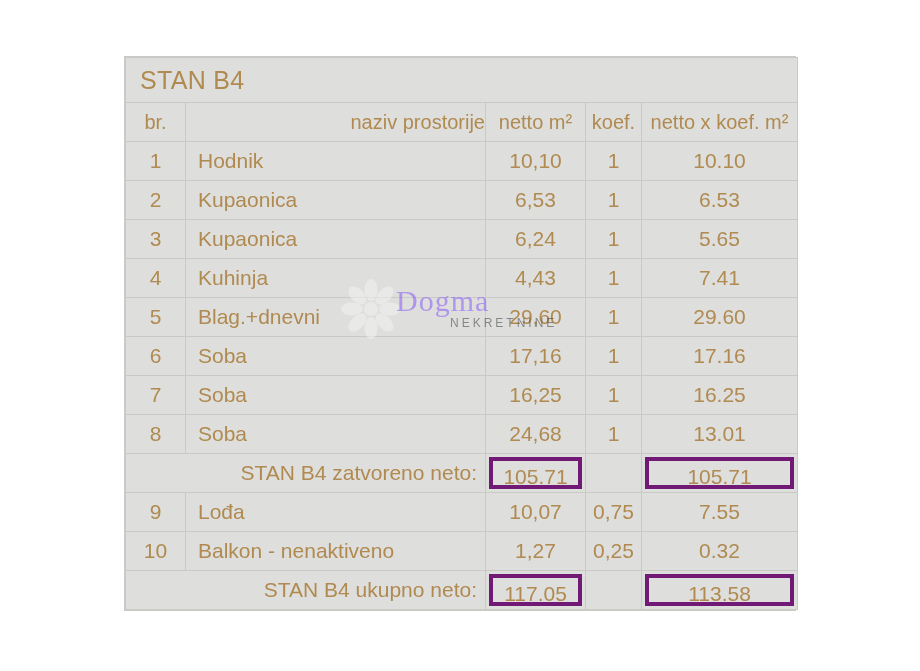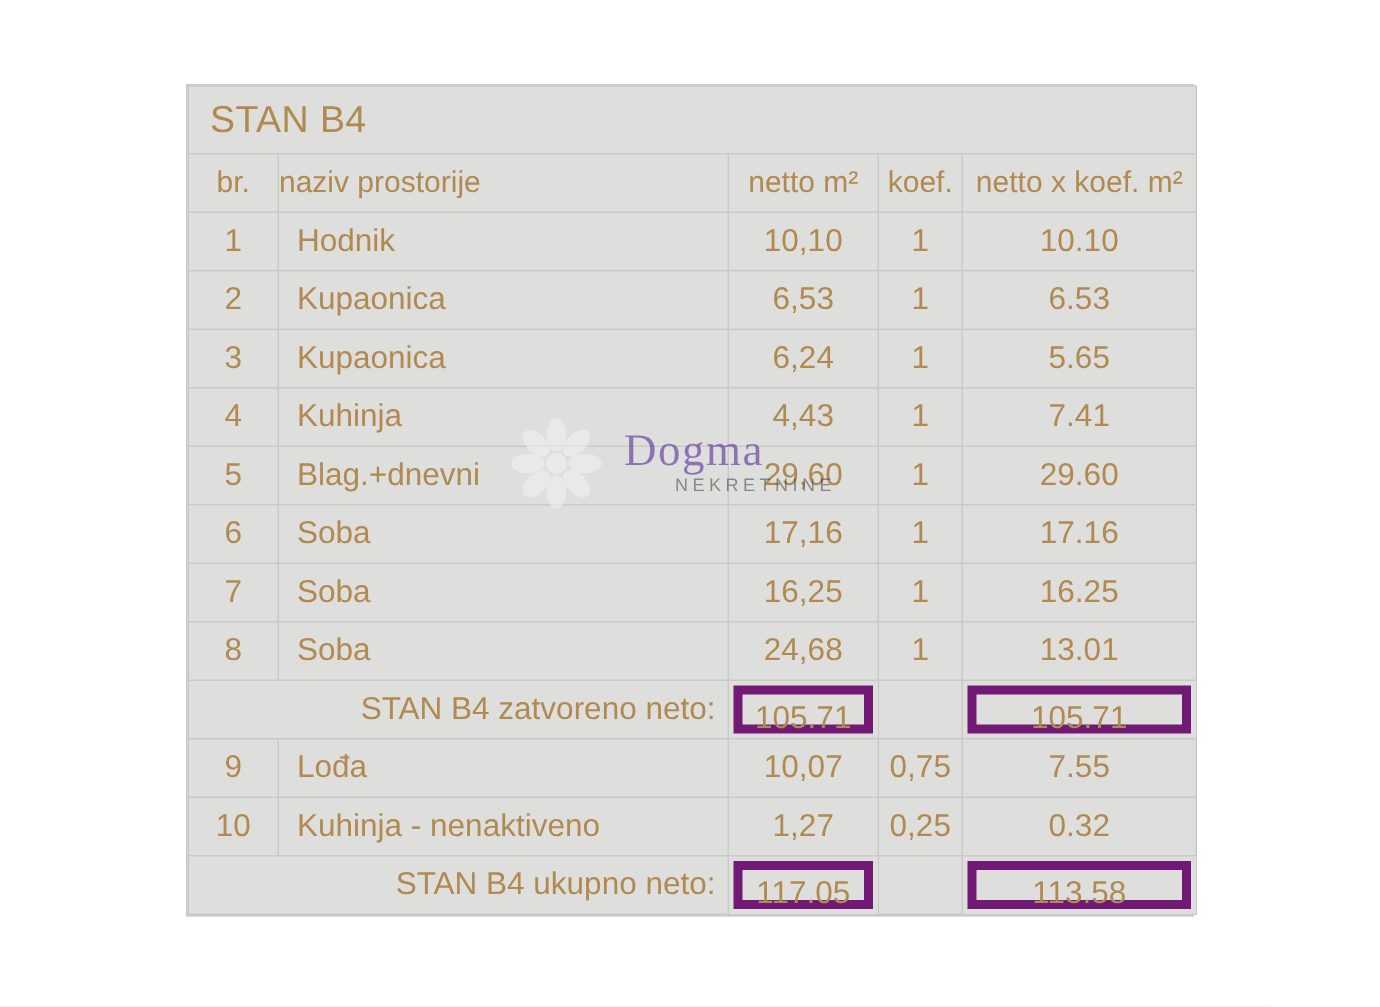--- a/index.html
+++ b/index.html
@@ -58,59 +58,59 @@
     font-size: 25px !important;
     color: #b08a50;
     padding-left: 14px !important;
     letter-spacing: 0.3px;
   }
   .hdr {
     font-size: 20px !important;
     text-align: center;
     margin-top: 44px;
   }
-  .hdr-left { text-align: left; }
+  .hdr-left { text-align: right; }
   .c-center { text-align: center; }
   .c-left { padding-left: 12px !important; text-align: left; }
 
   .sum-label {
     text-align: right;
     padding-right: 8px !important;
     font-size: 21px !important;
   }
   .boxed {
     position: relative;
   }
   .boxed .boxwrap {
     display: block;
-    border: 6px solid #701a75;
+    border: 4px solid #701a75;
     margin: 2px 3px;
     height: 32px;
     line-height: 32px;
     text-align: center;
     box-sizing: border-box;
   }
   .empty-cell { }
 
   
   .watermark {
     position: absolute;
     left: 340px;
     top: 278px;
     width: 260px;
     height: 70px;
     pointer-events: none;
     opacity: 0.55;
   }
   .wm-text {
     position: absolute;
-    left: 76px;
+    left: 56px;
     top: 6px;
     font-size: 30px;
-    color: #4c1d95;
+    color: #8b5cf6;
     font-family: "Liberation Serif", serif;
     letter-spacing: 1px;
   }
   .wm-sub {
     position: absolute;
     left: 110px;
     top: 38px;
     font-size: 12px;
     color: #404040;
     letter-spacing: 3px;
@@ -217,21 +217,21 @@
 
         <tr>
           <td class="c-center">9</td>
           <td class="c-left">Lođa</td>
           <td class="c-center">10,07</td>
           <td class="c-center">0,75</td>
           <td class="c-center">7.55</td>
         </tr>
         <tr>
           <td class="c-center">10</td>
-          <td class="c-left">Kuhinja - nenaktiveno</td>
+          <td class="c-left">Balkon - nenaktiveno</td>
           <td class="c-center">1,27</td>
           <td class="c-center">0,25</td>
           <td class="c-center">0.32</td>
         </tr>
 
         <tr>
           <td class="sum-label" colspan="2">STAN B4 ukupno neto:</td>
           <td class="boxed">
             <span class="boxwrap">117.05</span>
           </td>

